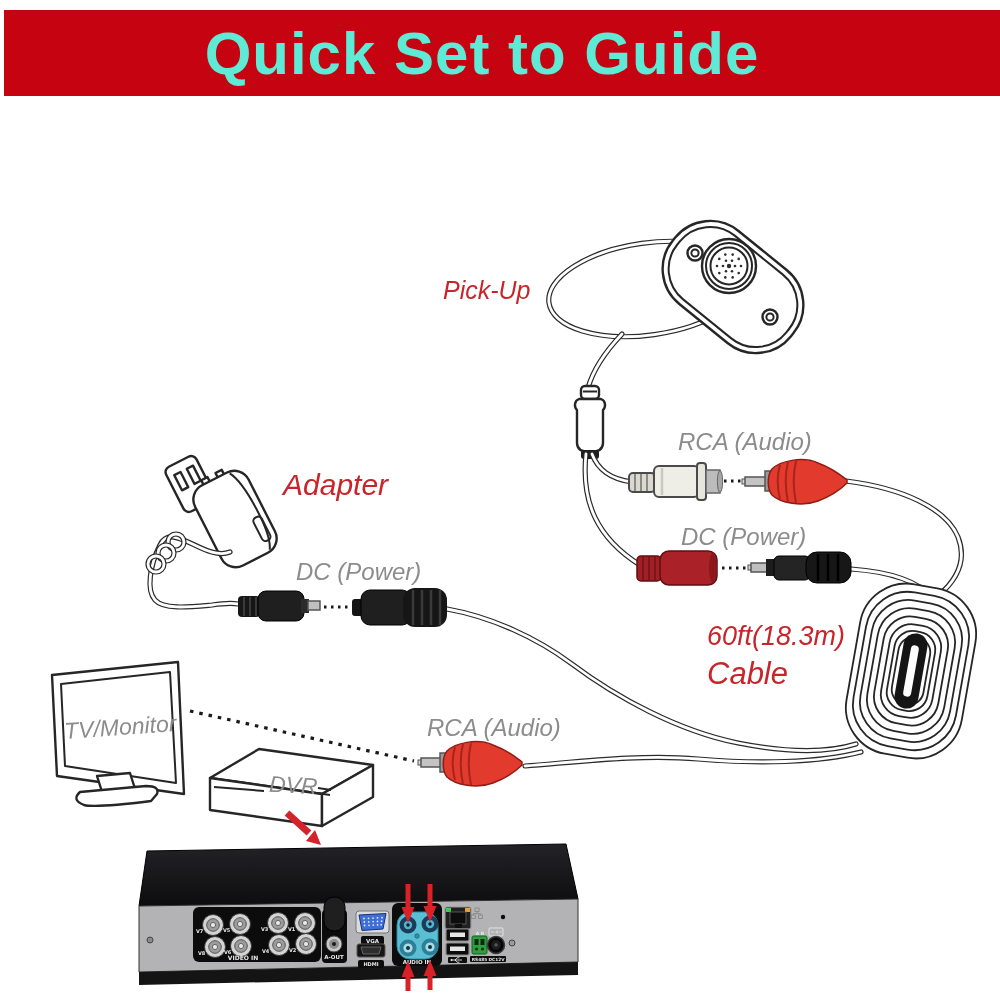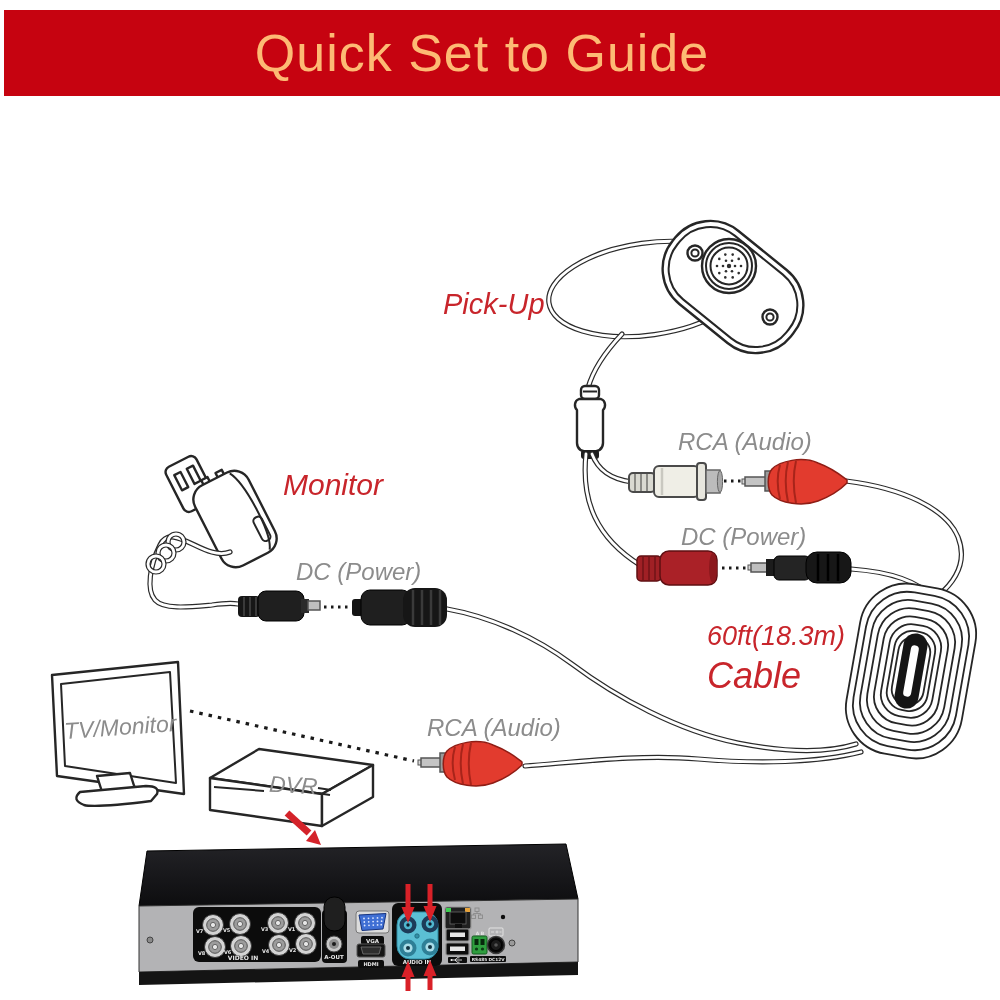--- a/index.html
+++ b/index.html
@@ -1,32 +1,32 @@
 <!DOCTYPE html>
 <html><head>
 <meta charset="utf-8">
 <style>
   html,body{margin:0;padding:0;background:#fff;}
   .stage{position:relative;width:1000px;height:1000px;background:#fff;overflow:hidden;
          font-family:"Liberation Sans",sans-serif;}
   .banner{position:absolute;left:4px;top:10px;width:996px;height:86px;background:#C60310;
           display:flex;align-items:center;justify-content:center;}
-  .banner span{color:#fdba74;font-weight:normal;font-size:52px;letter-spacing:1px;
+  .banner span{color:#5eead4;font-weight:bold;font-size:60px;letter-spacing:1px;
                transform:translateX(-20px);}
   .diagram-svg{position:absolute;left:0;top:0;}
   .lbl{position:absolute;font-style:italic;white-space:nowrap;line-height:1;}
   .lbl-red{color:#C8252B;}
   .lbl-gray{color:#8C8C8C;}
-  .lbl-pickup{left:443px;top:290px;font-size:29px;}
+  .lbl-pickup{left:443px;top:278px;font-size:25px;}
   .lbl-adapter{left:283px;top:470px;font-size:30px;}
   .lbl-rca-top{left:678px;top:430px;font-size:24px;}
   .lbl-dc-right{left:681px;top:525px;font-size:24px;}
   .lbl-dc-left{left:296px;top:560px;font-size:24px;}
   .lbl-cable1{left:707px;top:623px;font-size:27px;}
-  .lbl-cable2{left:707px;top:658px;font-size:36px;}
+  .lbl-cable2{left:707px;top:658px;font-size:31px;}
   .lbl-tv{left:64px;top:716px;font-size:23px;transform:rotate(-4deg);}
   .lbl-dvr{left:269px;top:774px;font-size:23px;transform:rotate(3deg);}
   .lbl-rca-bottom{left:427px;top:716px;font-size:24px;}
   svg text{font-family:"DejaVu Sans","Liberation Sans",sans-serif;}
   .ptxt{fill:#e8e8e8;font-weight:bold;}
   .ln{fill:#fff;stroke:#262626;stroke-width:2.4;stroke-linejoin:round;}
   .lnf{fill:none;stroke:#262626;stroke-width:2;stroke-linejoin:round;}
   .co{fill:none;stroke:#2b2b2b;stroke-width:5.2;stroke-linecap:round;}
   .ci{fill:none;stroke:#ffffff;stroke-width:2.8;stroke-linecap:round;}
   .dot{fill:none;stroke:#1a1a1a;stroke-width:3.2;stroke-dasharray:3.5 6;stroke-linecap:butt;}
@@ -440,20 +440,20 @@
       <polygon points="401.5,977 414.5,977 408,961" stroke="none"></polygon>
       <line x1="408" y1="977" x2="408" y2="991" stroke-width="5"></line>
       <polygon points="423.5,976 436.5,976 430,960" stroke="none"></polygon>
       <line x1="430" y1="976" x2="430" y2="990" stroke-width="5"></line>
     </g>
   </svg>
 
   <div class="lbl lbl-red lbl-pickup">Pick-Up</div>
   <div class="lbl lbl-gray lbl-rca-top">RCA (Audio)</div>
   <div class="lbl lbl-gray lbl-dc-right">DC (Power)</div>
-  <div class="lbl lbl-red lbl-adapter">Monitor</div>
+  <div class="lbl lbl-red lbl-adapter">Adapter</div>
   <div class="lbl lbl-gray lbl-dc-left">DC (Power)</div>
   <div class="lbl lbl-red lbl-cable1">60ft(18.3m)</div>
   <div class="lbl lbl-red lbl-cable2">Cable</div>
   <div class="lbl lbl-gray lbl-tv">TV/Monitor</div>
   <div class="lbl lbl-gray lbl-dvr">DVR</div>
   <div class="lbl lbl-gray lbl-rca-bottom">RCA (Audio)</div>
 </div>
 
 </body></html>

